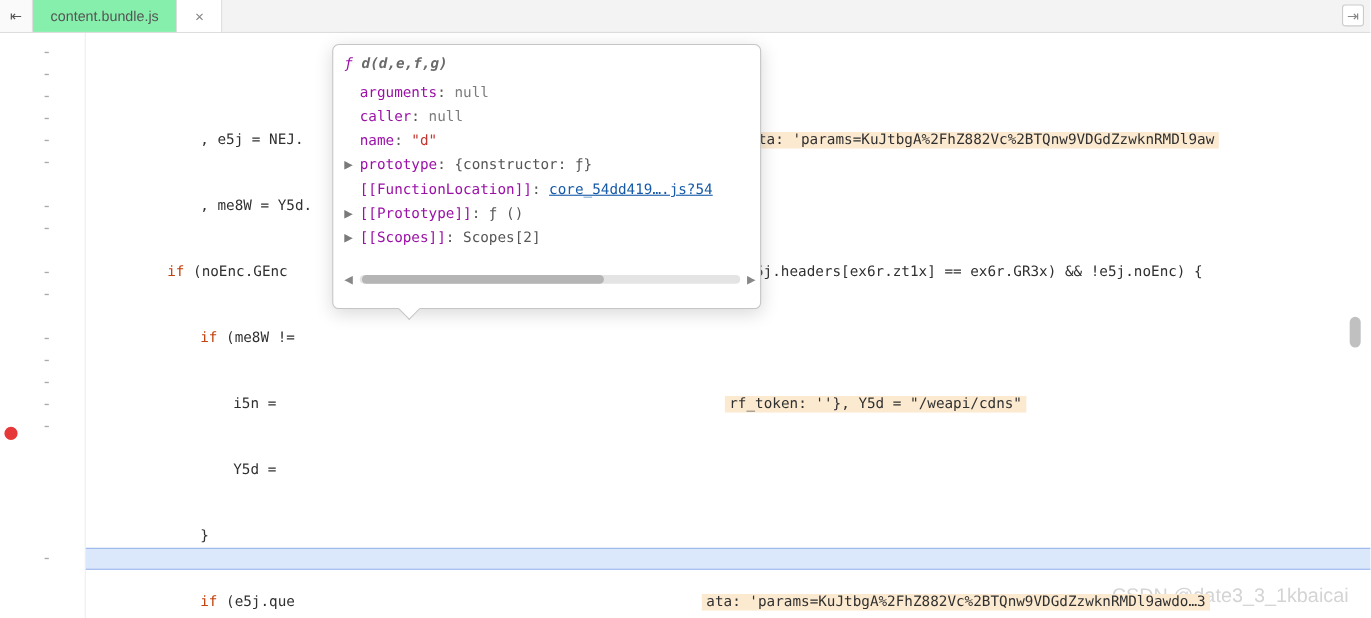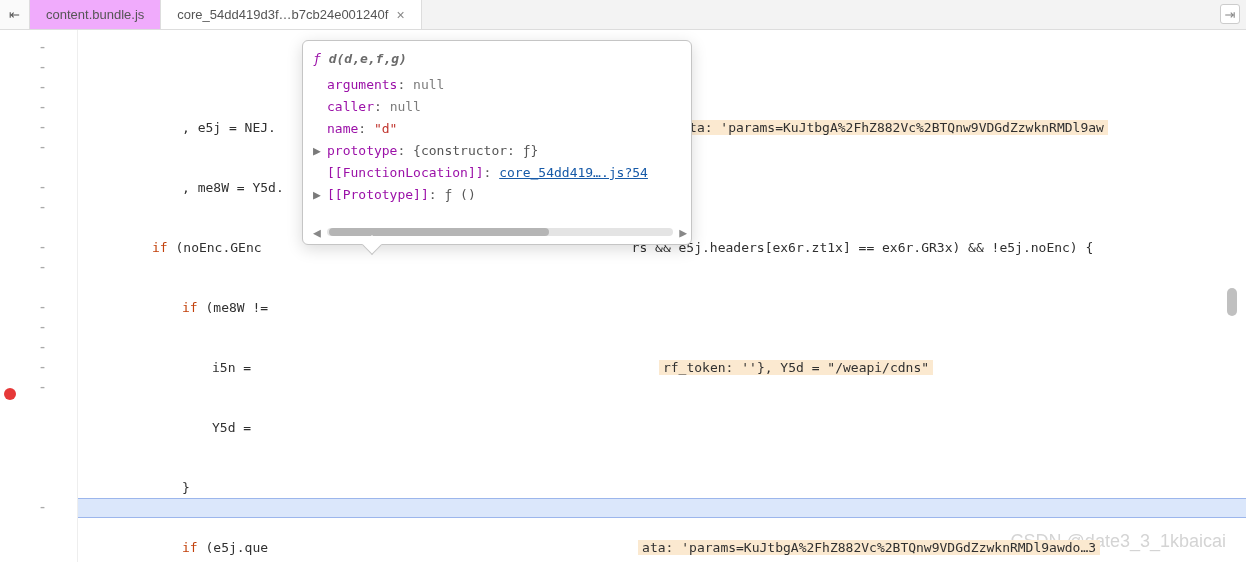--- a/index.html
+++ b/index.html
@@ -32,21 +32,21 @@
     color: #555;
   }
   .tab {
     padding: 0 16px;
     height: 100%;
     display: flex;
     align-items: center;
     gap: 8px;
     border-right: 1px solid #ddd;
     color: #555;
-    background: #f0abfc;
+    background: #86efac;
     cursor: pointer;
   }
   .tab.active {
     background: #fff;
   }
   .tab .close { color: #888; font-size: 14px; }
   .dock-right {
     position: absolute;
     right: 6px;
     top: 4px;
@@ -119,21 +119,21 @@
   
   .popover {
     position: absolute;
     left: 302px;
     top: 40px;
     width: 390px;
     background: #fff;
     border: 1px solid #c5c5c5;
     border-radius: 6px;
     box-shadow: 0 4px 16px rgba(0,0,0,0.15);
-    padding: 10px 4px 6px 10px;
+    padding: 10px 4px 20px 10px;
     font-family: Consolas, monospace;
     font-size: 13px;
     color: #565656;
     z-index: 50;
   }
   .popover .sig {
     color: #6a6a6a;
     font-style: italic;
     margin-bottom: 8px;
   }
@@ -207,21 +207,20 @@
 <body>
 
 <div class="tabs">
   <div class="nav-back">
     <span>⇤</span>
   </div>
   <div class="tab">
     <span>content.bundle.js</span>
   </div>
   <div class="tab active">
-    <span>core_54dd419d3f…b7cb24e001240f</span>
     <span class="close">×</span>
   </div>
   <div class="dock-right">
     <span>⇥</span>
   </div>
 </div>
 
 <div class="editor">
   <div class="gutter">
     <div class="gutter-bp"></div>
@@ -281,20 +280,21 @@
 <div class="popover">
   <div class="sig">
     <span class="fn-i">ƒ </span><b style="font-style:italic">d(d,e,f,g)</b>
   </div>
   <div class="row"><span class="expand"></span><span class="key">arguments</span>: <span class="val-null">null</span></div>
   <div class="row"><span class="expand"></span><span class="key">caller</span>: <span class="val-null">null</span></div>
   <div class="row"><span class="expand"></span><span class="key">name</span>: <span class="val-str">"d"</span></div>
   <div class="row"><span class="expand">▶</span><span class="key">prototype</span>: <span>{constructor: ƒ}</span></div>
   <div class="row"><span class="expand"></span><span class="key">[[FunctionLocation]]</span>: <span class="link">core_54dd419….js?54</span></div>
   <div class="row"><span class="expand">▶</span><span class="key">[[Prototype]]</span>: <span>ƒ ()</span></div>
+  <div class="row"><span class="expand">▶</span><span class="key">[[Scopes]]</span>: <span>Scopes[2]</span></div>
   <div class="scroll-track">
     <span>◀</span>
     <div class="scroll-bar">
         <div class="scroll-thumb"></div>
       </div>
     <span>▶</span>
   </div>
   <div class="caret"></div>
 </div>
 

